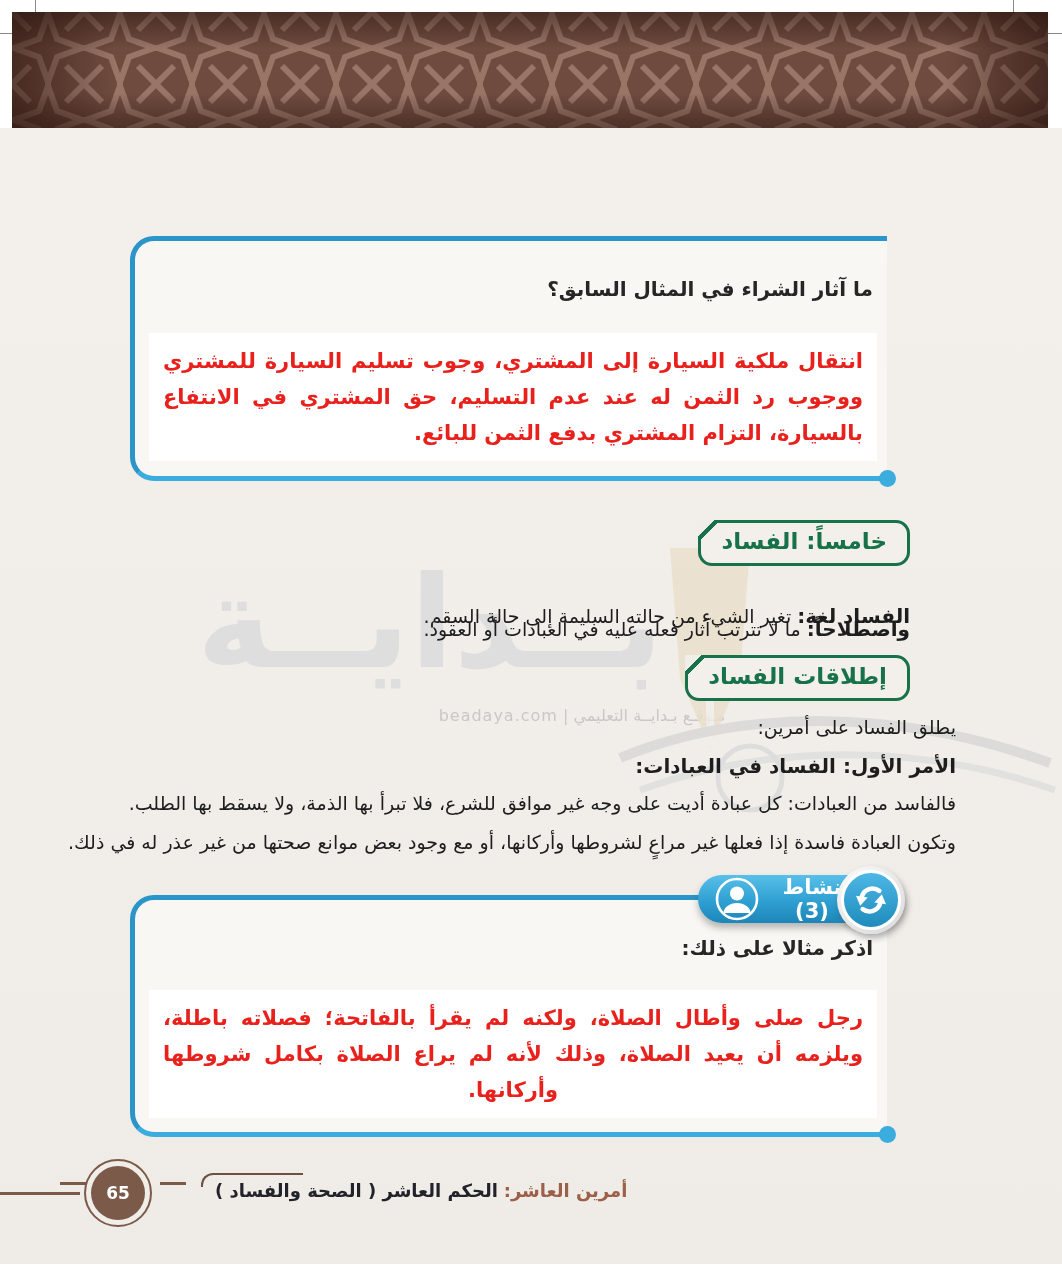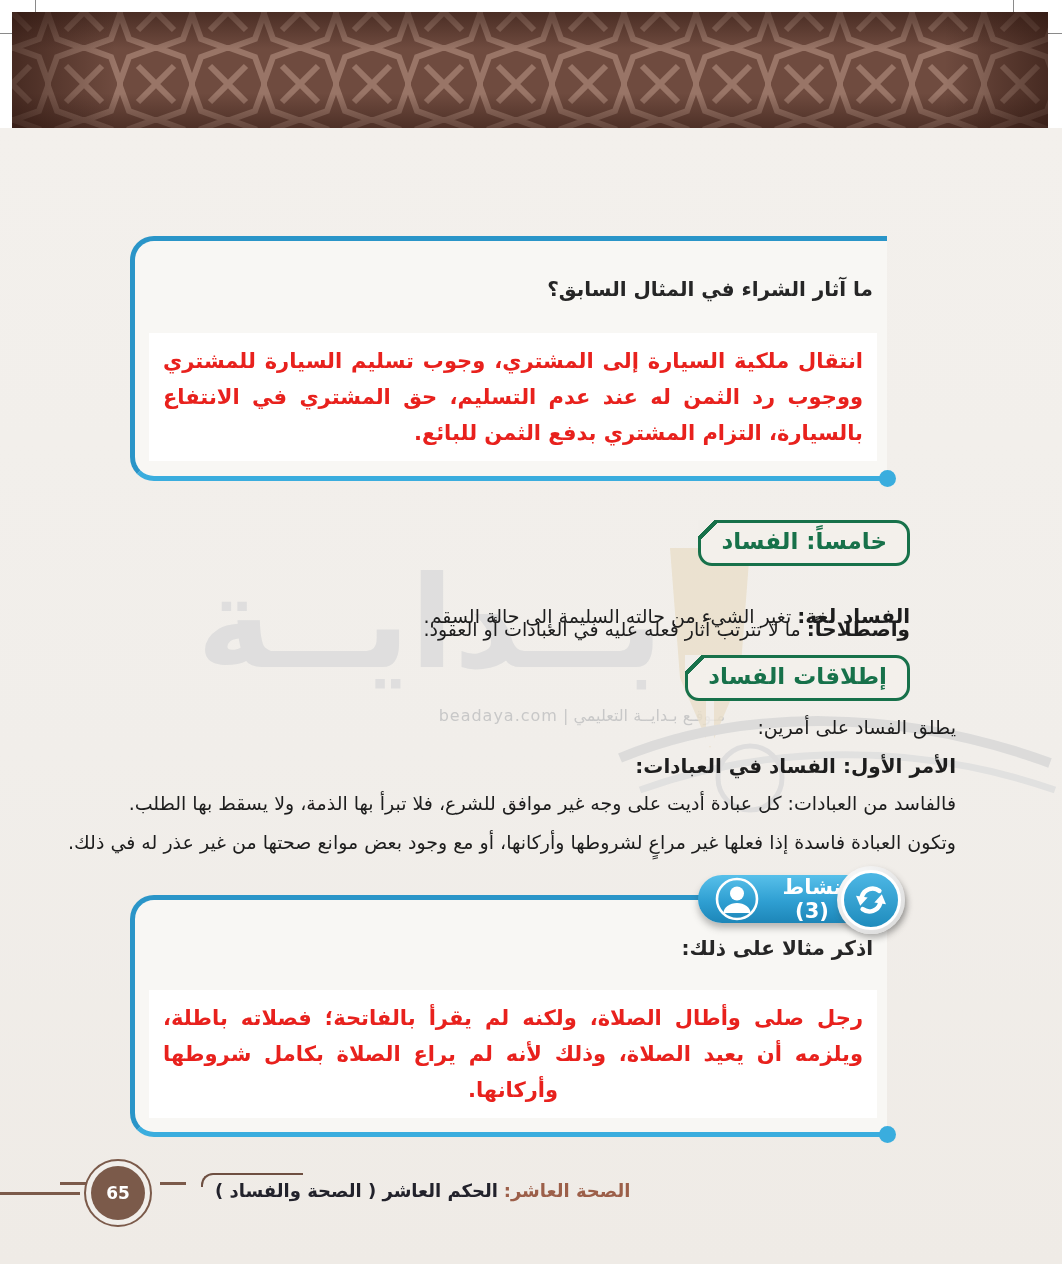--- a/index.html
+++ b/index.html
@@ -175,21 +175,21 @@
     </div>
 
     <div class="footer">
       <div class="f-line"></div>
       <div class="f-dash" style="left:60px;"></div>
       <div class="f-circle">
         <div class="inner">65</div>
       </div>
       <div class="f-dash" style="left:160px;"></div>
       <div class="f-text">
-        <span class="lbl">الصحة العاشر:</span>
+        <span class="lbl">أمرين العاشر:</span>
         <span class="ttl">الحكم العاشر ( الصحة والفساد )</span>
       </div>
     </div>
 
   </div>
 
   <div class="white-bottom"></div>
 </div>
 
 </body></html>

